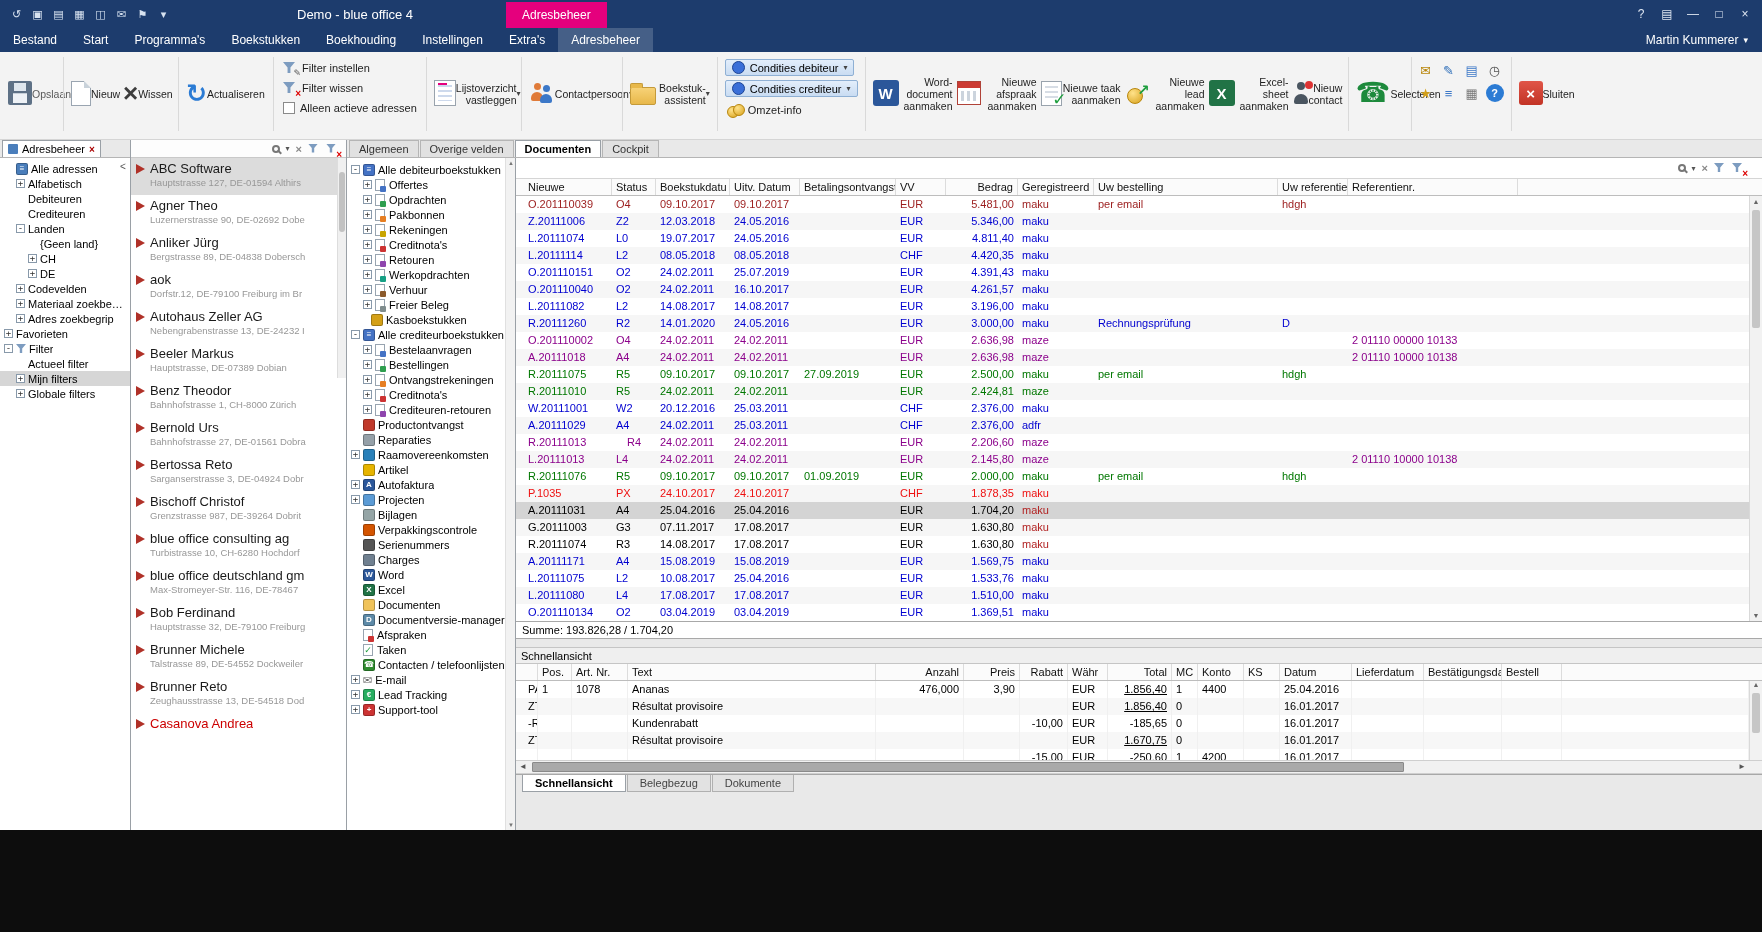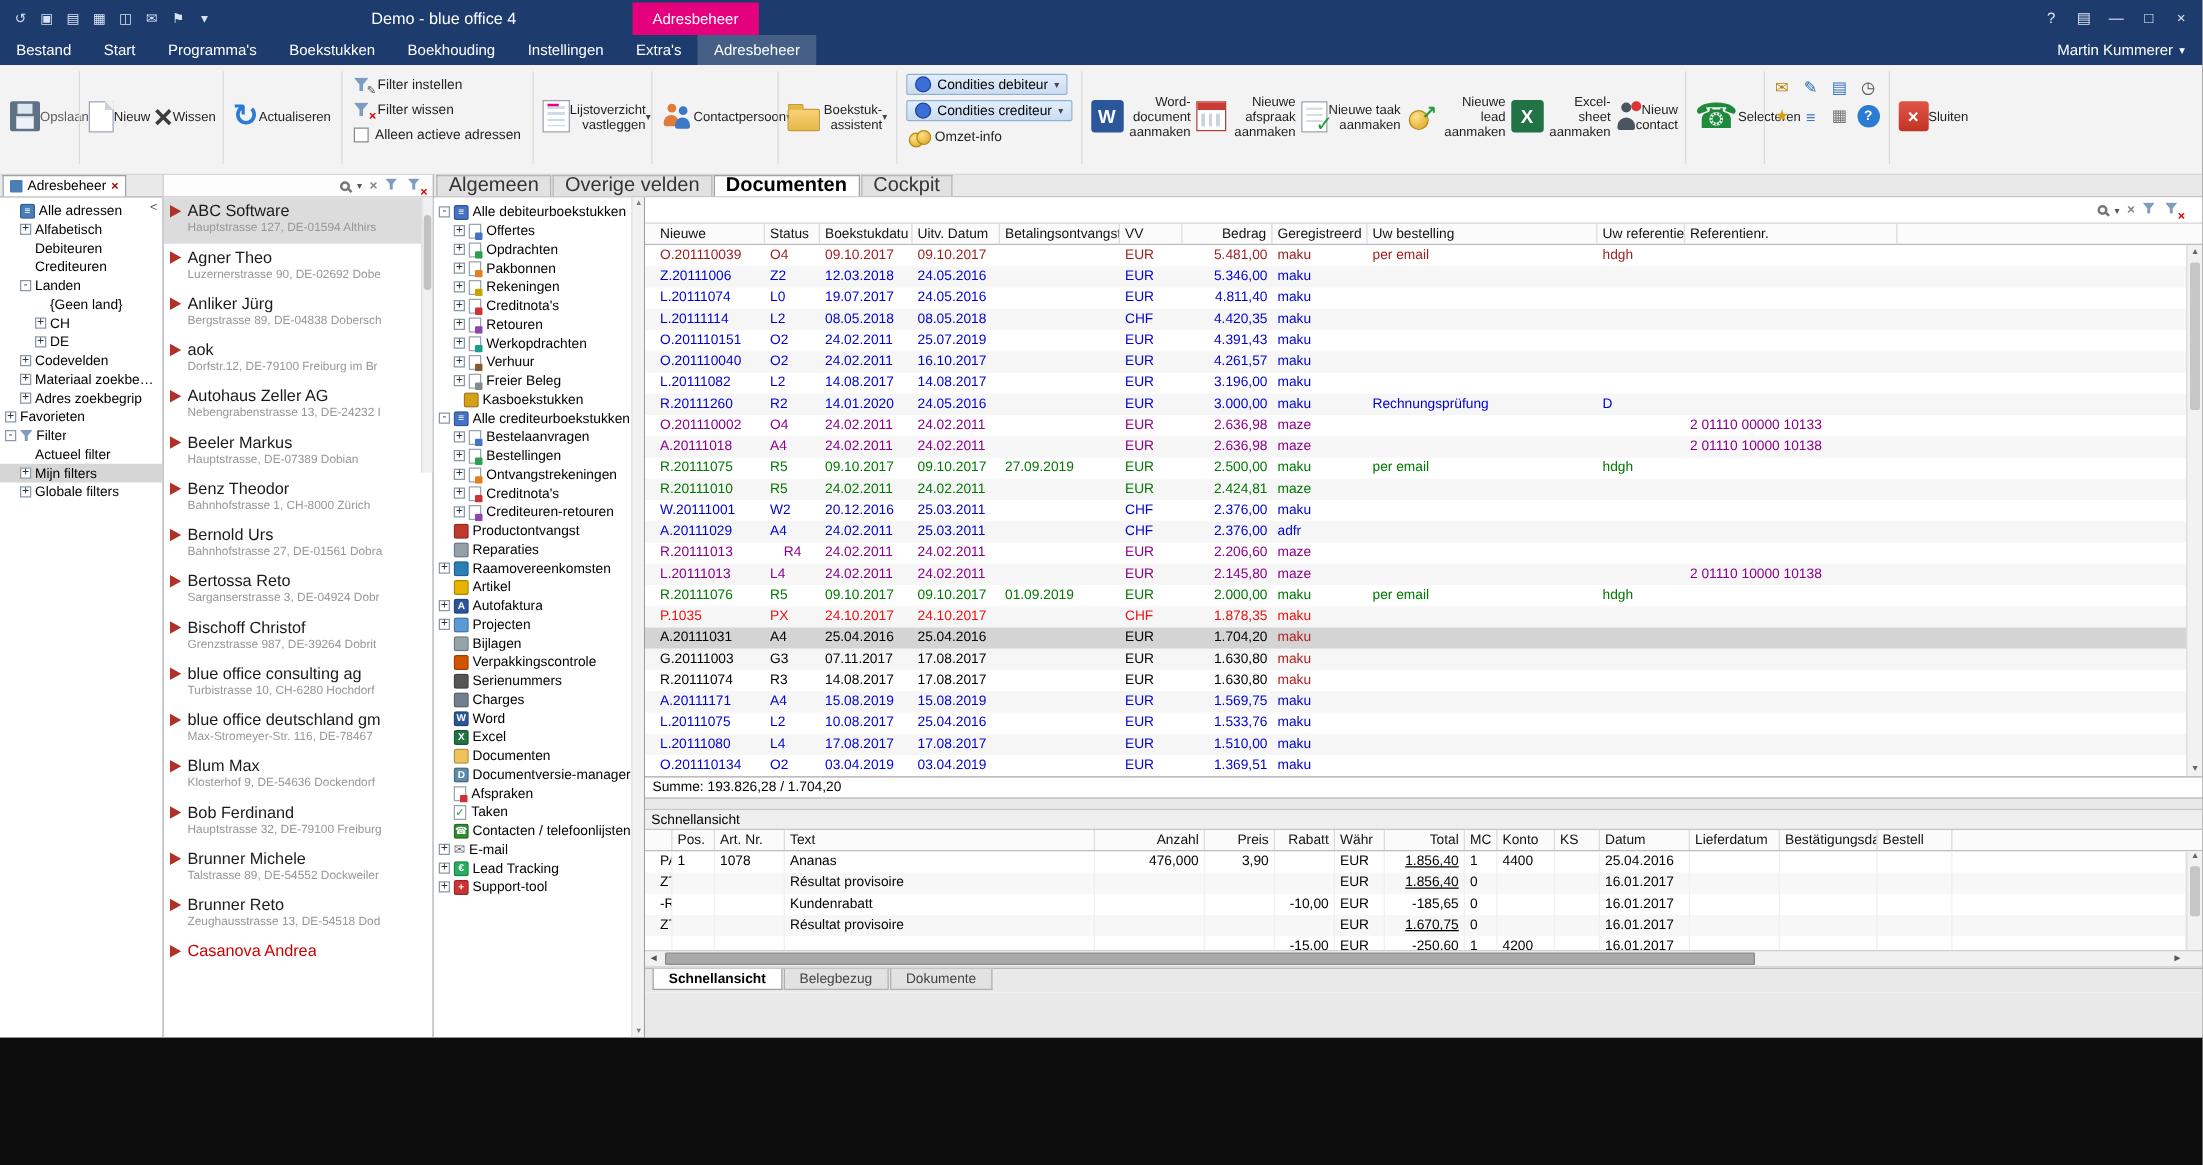--- a/index.html
+++ b/index.html
@@ -127,21 +127,21 @@
 .atxt{min-width:0}
 .aname{font-size:13px;color:#1a1a1a;white-space:nowrap;overflow:hidden;text-overflow:ellipsis}
 .addr.cred .aname{color:#cc0000}
 .aaddr{font-size:9.5px;color:#979797;white-space:nowrap;overflow:hidden;text-overflow:ellipsis;margin-top:1px}
 .addr-scroll{position:absolute;right:0;top:18px;width:9px;height:220px;background:#f0f0f0;border-left:1px solid #ddd}
 .addr-scroll i{display:block;margin:14px 1px 0 1px;height:60px;background:#c2c2c2;border-radius:3px}
 
 
 .right-panel{flex:1;display:flex;flex-direction:column;min-width:0}
 .dtabs{height:18px;background:#e9e9e9;border-bottom:1px solid #b5b5b5;display:flex;align-items:flex-end;flex:none;padding-left:2px}
-.dtab{padding:1px 9px;height:17px;display:flex;align-items:center;font-size:16px;background:#e1e1e1;border:1px solid #b5b5b5;border-bottom:none;margin-right:1px;color:#333}
+.dtab{padding:1px 9px;height:17px;display:flex;align-items:center;font-size:11px;background:#e1e1e1;border:1px solid #b5b5b5;border-bottom:none;margin-right:1px;color:#333}
 .dtab.active{background:#fff;border-color:#9aa0a6;font-weight:bold;color:#000}
 .right-body{flex:1;display:flex;min-height:0}
 .doc-tree{width:169px;flex:none;background:#fff;border-right:1px solid #9aa0a6;overflow:hidden;padding-top:4px;position:relative}
 .doc-scroll{position:absolute;right:0;top:0;bottom:0;width:10px;background:#f2f2f2;border-left:1px solid #e0e0e0;font-size:6px;color:#777;text-align:center}
 .doc-scroll .up{position:absolute;top:2px;left:2px}.doc-scroll .dn{position:absolute;bottom:2px;left:2px}
 
 
 .grid-area{flex:1;display:flex;flex-direction:column;min-width:0;background:#fff;position:relative}
 .gtoolbar{height:20px;display:flex;align-items:center;justify-content:flex-end;gap:6px;padding:0 18px 0 6px;background:#fff;flex:none}
 .ghead{height:18px;display:flex;background:#fbfbfb;border-top:1px solid #d5d5d5;border-bottom:1px solid #bdbdbd;flex:none;overflow:hidden;padding-right:13px}
@@ -561,27 +561,20 @@
           <div class="addr">
             <span class="aflag"></span>
             <div class="atxt">
               <div class="aname">blue office deutschland gm</div>
               <div class="aaddr">Max-Stromeyer-Str. 116, DE-78467</div>
             </div>
           </div>
           <div class="addr">
             <span class="aflag"></span>
             <div class="atxt">
-              <div class="aname">Blum Max</div>
-              <div class="aaddr">Klosterhof 9, DE-54636 Dockendorf</div>
-            </div>
-          </div>
-          <div class="addr">
-            <span class="aflag"></span>
-            <div class="atxt">
               <div class="aname">Bob Ferdinand</div>
               <div class="aaddr">Hauptstrasse 32, DE-79100 Freiburg</div>
             </div>
           </div>
           <div class="addr">
             <span class="aflag"></span>
             <div class="atxt">
               <div class="aname">Brunner Michele</div>
               <div class="aaddr">Talstrasse 89, DE-54552 Dockweiler</div>
             </div>

